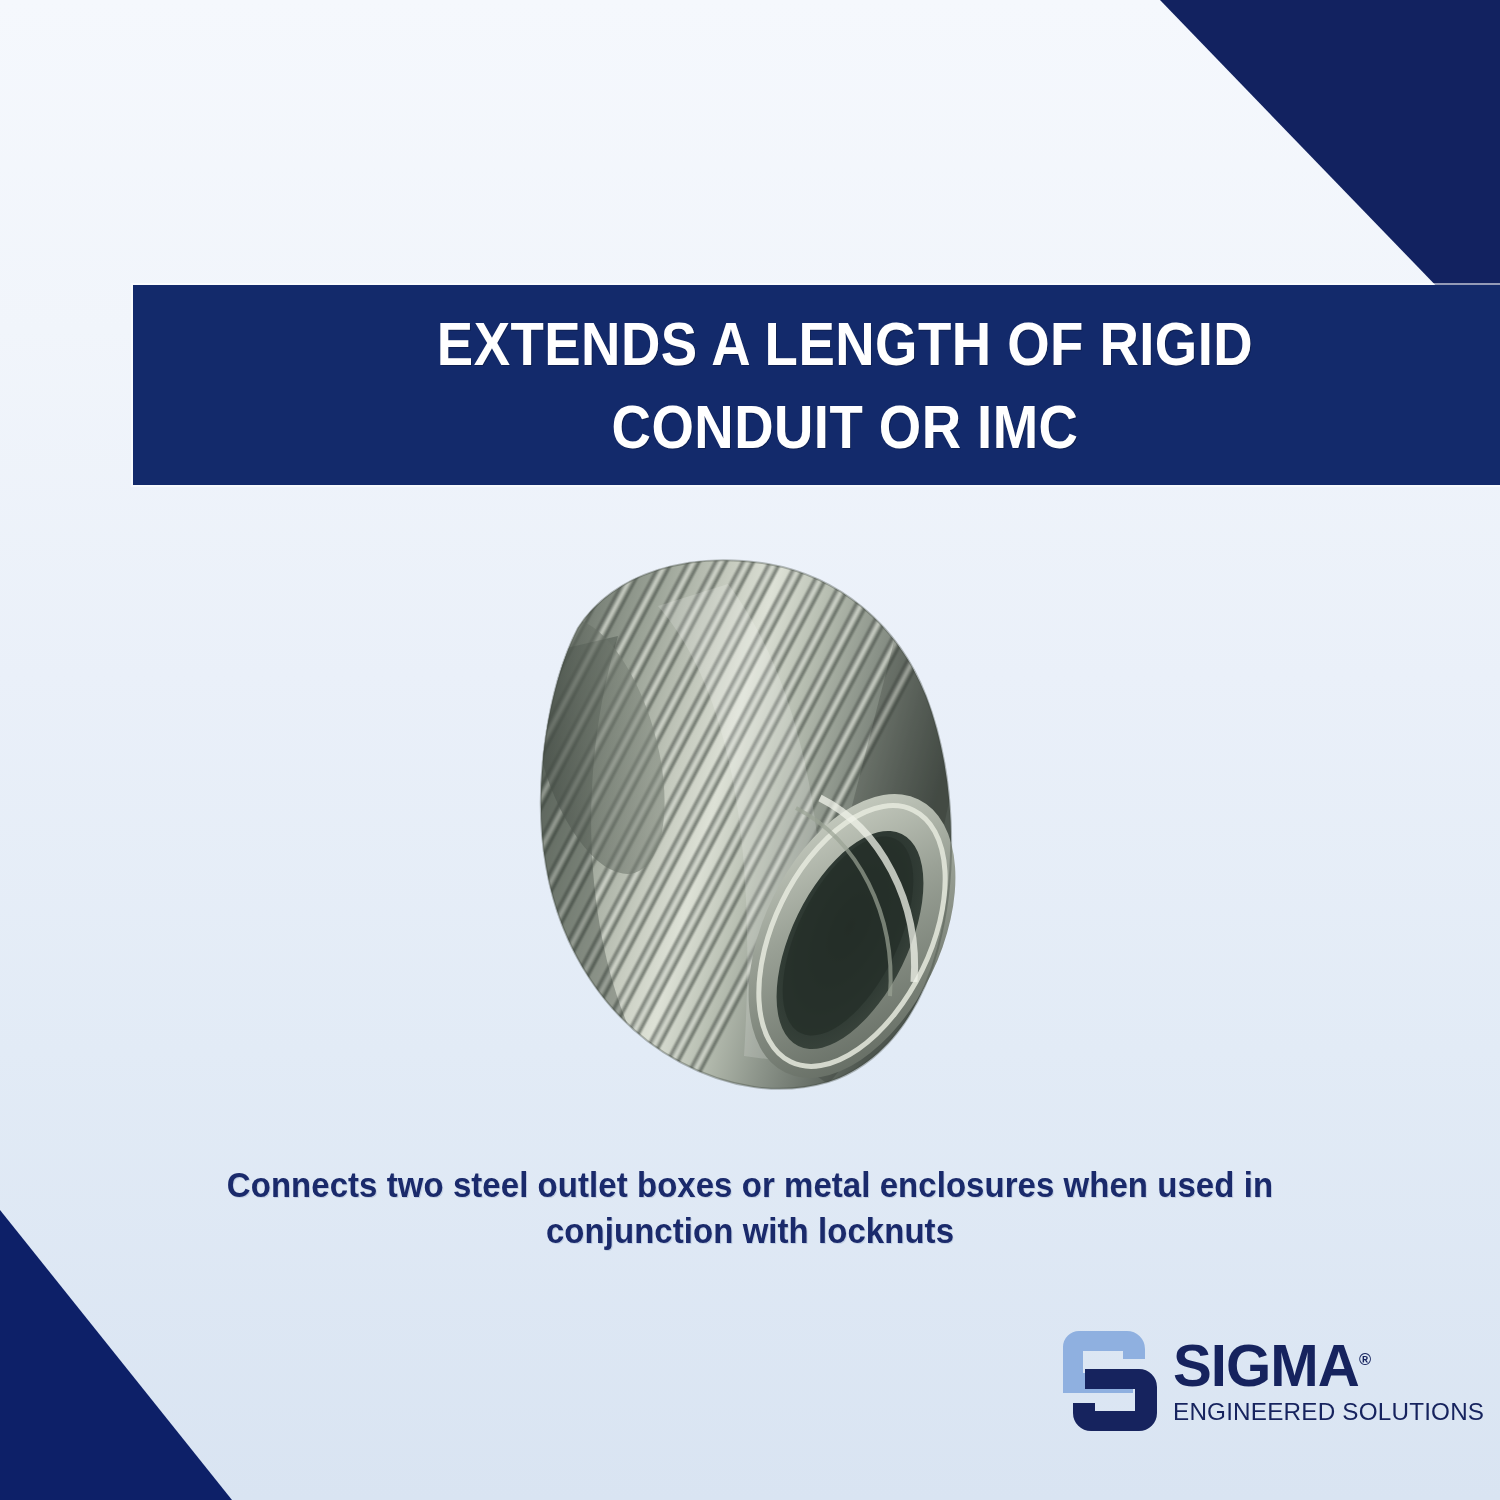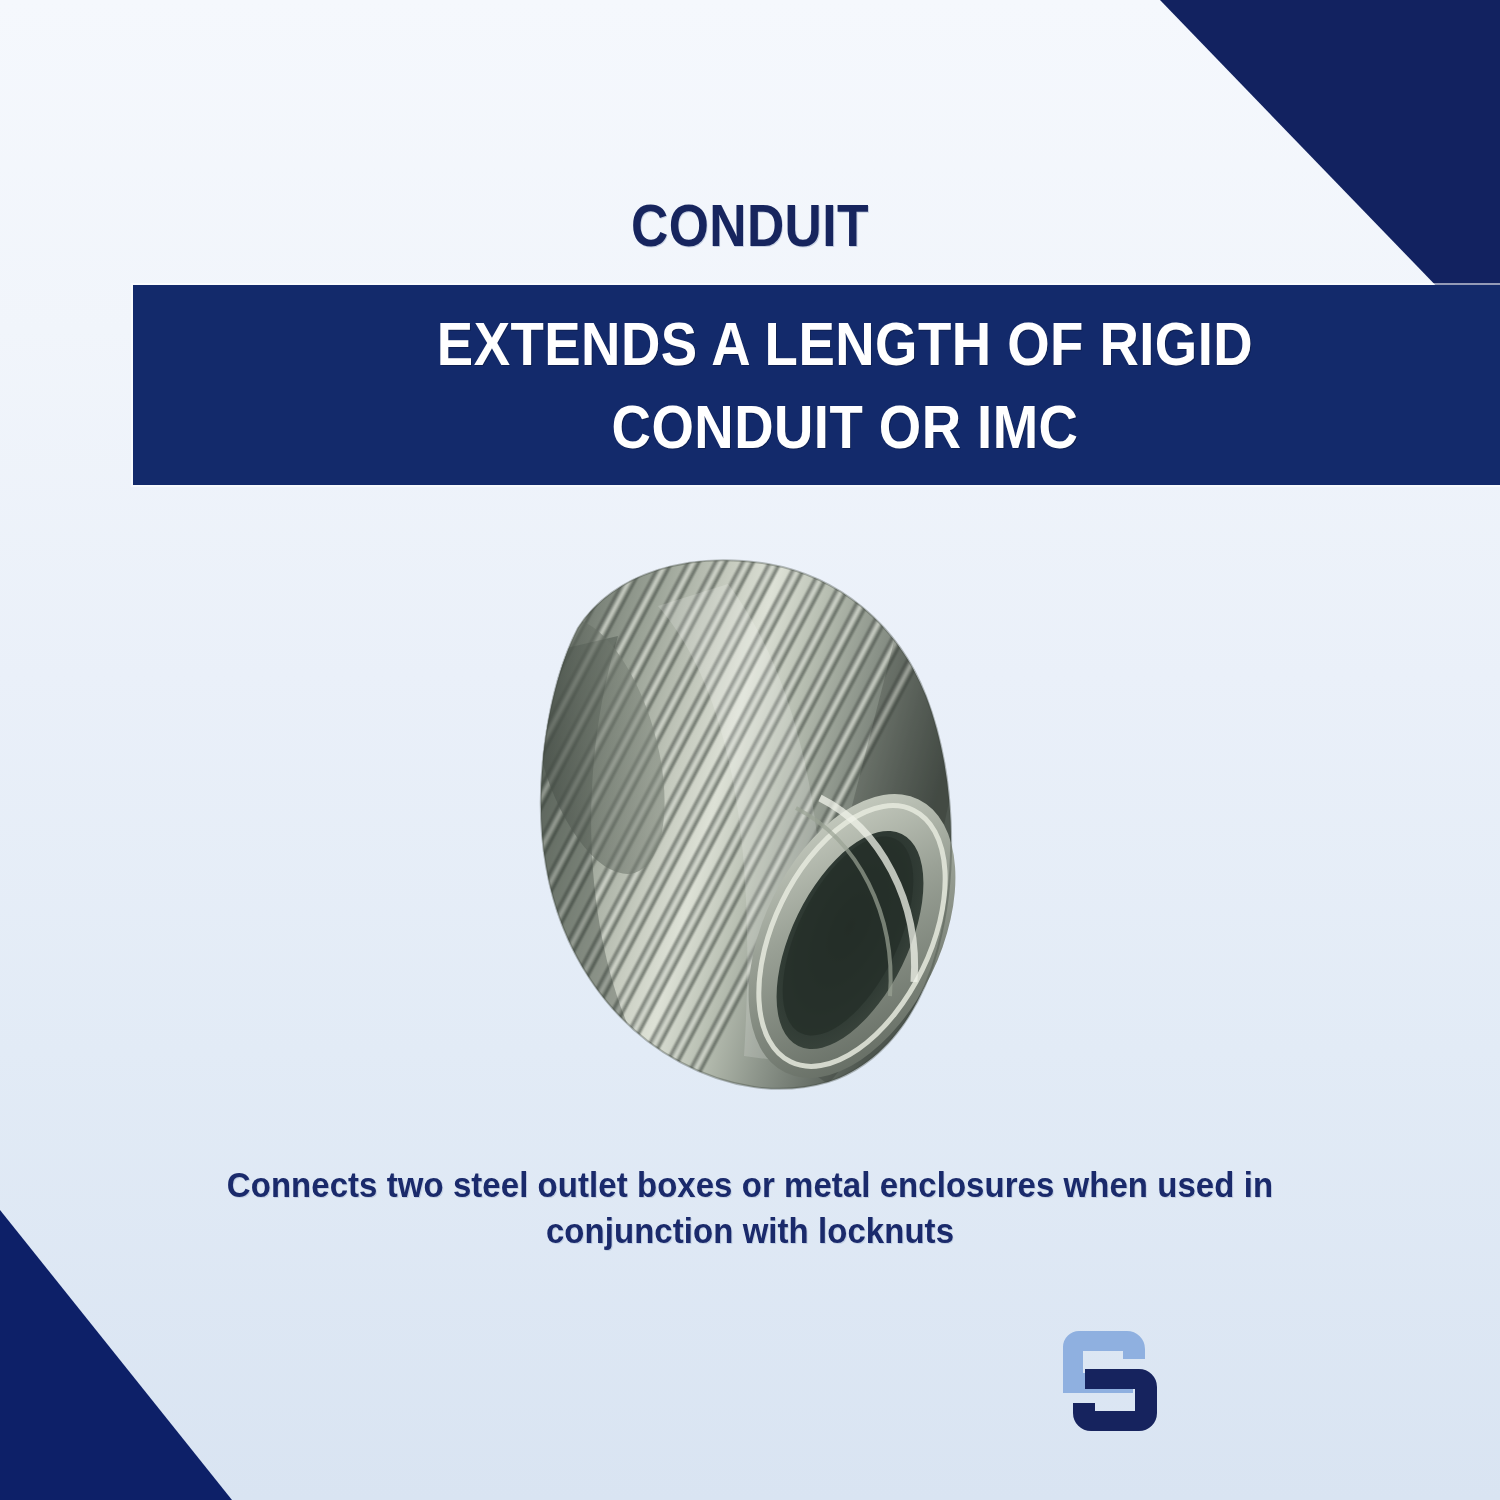--- a/index.html
+++ b/index.html
@@ -160,23 +160,20 @@
   }
 </style>
 </head>
 <body>
 
 <div class="canvas">
 
   <div class="corner-tr"></div>
   <div class="corner-bl"></div>
 
-  <div class="headline-wrap">
-    <div class="eyebrow">CONDUIT</div>
-  </div>
 
   <div class="headline-bar">
     <div class="headline-bar-inner">
       <span class="headline-line">EXTENDS A LENGTH OF RIGID</span>
       <span class="headline-line">CONDUIT OR IMC</span>
     </div>
   </div>
 
   <div class="product">
     <svg viewBox="0 0 612 586" xmlns="http://www.w3.org/2000/svg" role="img">
@@ -342,15 +339,19 @@
                  L 36 106
                  A 18 18 0 0 1 18 88
                  L 18 78
                  L 40 78
                  L 40 86
                  L 80 86
                  L 80 64
                  L 30 64 Z" fill="#16235e"></path>
       </svg>
     </div>
+    <div class="logo-text">
+      <div class="logo-word"><span>SIGMA</span><span class="logo-reg">®</span></div>
+      <div class="logo-tag">ENGINEERED SOLUTIONS</div>
+    </div>
   </div>
 
 </div>
 
 </body></html>

